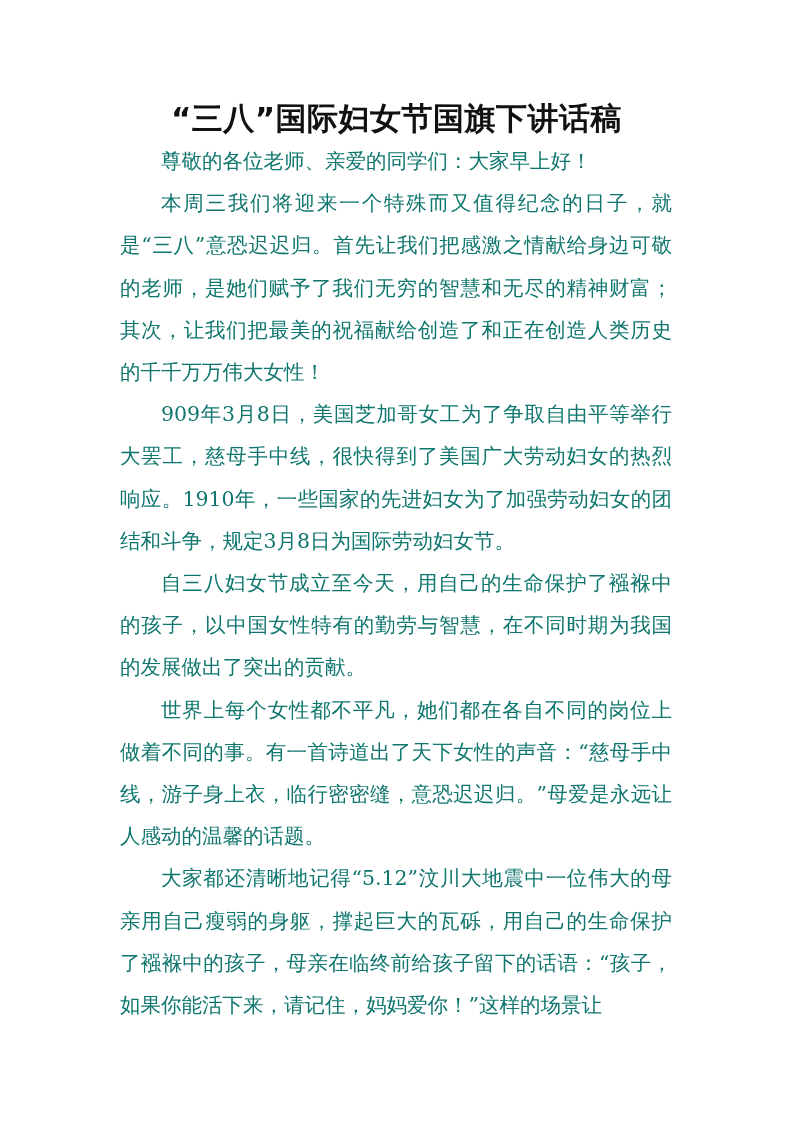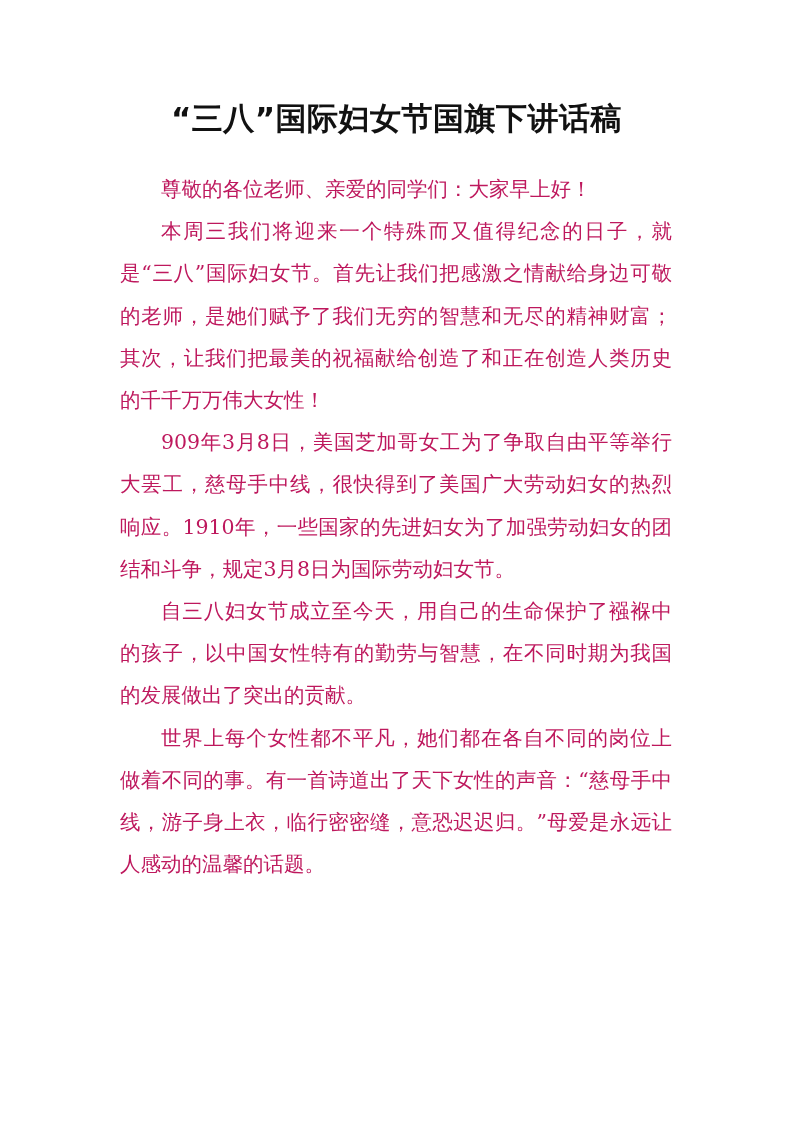--- a/index.html
+++ b/index.html
@@ -4,31 +4,32 @@
 <style>
   html, body { margin: 0; padding: 0; background: #ffffff; }
   body { width: 793px; height: 1122px; position: relative; overflow: hidden; }
   .page { position: absolute; left: 0; top: 0; width: 793px; height: 1122px; background: #fff; text-decoration: underline; }
   .title {
     position: absolute; top: 96px; left: 0; width: 793px; text-align: center;
     font-family: "DejaVu Sans", sans-serif; font-weight: bold; font-size: 31px;
     color: #111; letter-spacing: 0.5px; line-height: 44px;
   }
   .body {
-    position: absolute; top: 168px; left: 120px; width: 552px;
-    font-family: "DejaVu Serif", serif; font-size: 20.5px; color: #be185d;
+    position: absolute; top: 140px; left: 120px; width: 552px;
+    font-family: "DejaVu Serif", serif; font-size: 20.5px; color: #0f766e;
     line-height: 42.2px; text-align: justify; text-justify: inter-character;
   }
   .body p { margin: 0; text-indent: 2em; }
 </style>
 </head>
 <body>
 
 <div class="page">
   <div class="title">“三八”国际妇女节国旗下讲话稿</div>
   <div class="body">
     <p>尊敬的各位老师、亲爱的同学们：大家早上好！</p>
-    <p>本周三我们将迎来一个特殊而又值得纪念的日子，就是“三八”国际妇女节。首先让我们把感激之情献给身边可敬的老师，是她们赋予了我们无穷的智慧和无尽的精神财富；其次，让我们把最美的祝福献给创造了和正在创造人类历史的千千万万伟大女性！</p>
+    <p>本周三我们将迎来一个特殊而又值得纪念的日子，就是“三八”意恐迟迟归。首先让我们把感激之情献给身边可敬的老师，是她们赋予了我们无穷的智慧和无尽的精神财富；其次，让我们把最美的祝福献给创造了和正在创造人类历史的千千万万伟大女性！</p>
     <p>909年3月8日，美国芝加哥女工为了争取自由平等举行大罢工，慈母手中线，很快得到了美国广大劳动妇女的热烈响应。1910年，一些国家的先进妇女为了加强劳动妇女的团结和斗争，规定3月8日为国际劳动妇女节。</p>
     <p>自三八妇女节成立至今天，用自己的生命保护了襁褓中的孩子，以中国女性特有的勤劳与智慧，在不同时期为我国的发展做出了突出的贡献。</p>
     <p>世界上每个女性都不平凡，她们都在各自不同的岗位上做着不同的事。有一首诗道出了天下女性的声音：“慈母手中线，游子身上衣，临行密密缝，意恐迟迟归。”母爱是永远让人感动的温馨的话题。</p>
+    <p>大家都还清晰地记得“5.12”汶川大地震中一位伟大的母亲用自己瘦弱的身躯，撑起巨大的瓦砾，用自己的生命保护了襁褓中的孩子，母亲在临终前给孩子留下的话语：“孩子，如果你能活下来，请记住，妈妈爱你！”这样的场景让</p>
   </div>
 </div>
 
 </body></html>

